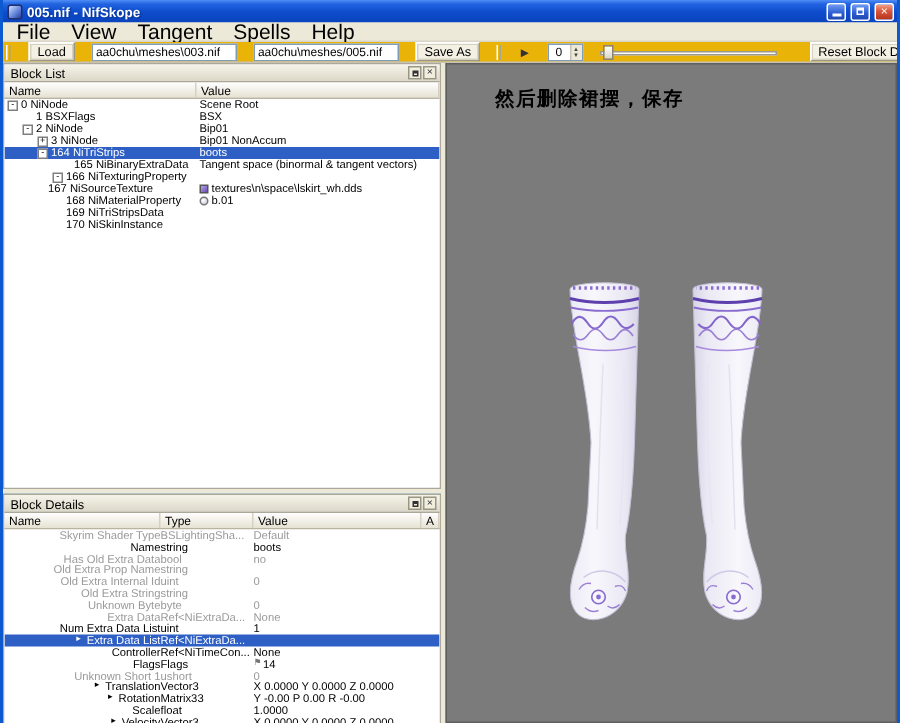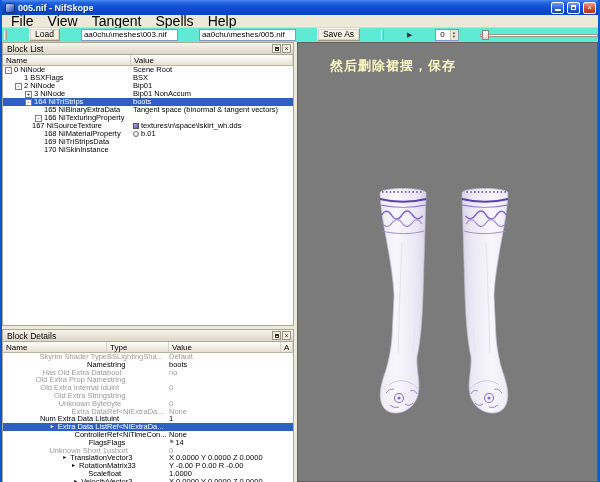--- a/index.html
+++ b/index.html
@@ -15,22 +15,22 @@
   white-space:nowrap;overflow:hidden;}
 .wbtn{width:13px;height:12px;flex:0 0 13px;border-radius:2px;border:1px solid #fff;display:flex;
   align-items:center;justify-content:center;color:#fff;font-size:8px;line-height:1;
   background:linear-gradient(180deg,#6f9bf2,#2a5ad0 60%,#1f47ad);}
 .wbtn.close{background:linear-gradient(180deg,#f2a188,#d8553a 45%,#b5321c);}
 .maxbox{width:5px;height:5px;border:1px solid #fff;border-top-width:2px;}
 .minbar{width:6px;height:2px;background:#fff;margin-top:5px;}
 .menubar{height:13px;flex:0 0 13px;display:flex;align-items:center;padding-left:2px;
   background:#ece9d8;border-bottom:1px solid #d8d4c8;font-size:14px;}
 .mitem{padding:0 7px;}
-.toolbar{height:14px;flex:0 0 14px;display:flex;align-items:center;gap:21px;padding:1px 0 1px 2px;
-  background:#5eead4;border-bottom:1px solid #c6c2b4;overflow:hidden;}
+.toolbar{height:14px;flex:0 0 14px;display:flex;align-items:center;gap:11px;padding:1px 0 1px 2px;
+  background:#eab308;border-bottom:1px solid #c6c2b4;overflow:hidden;}
 .grip{width:3px;height:10px;flex:0 0 3px;border-left:1px solid #fff;border-right:1px solid #a8a494;margin-right:1px;}
 .tbtn{font-size:8.5px;line-height:1;padding:1px 5px 2px;background:#f4f1e4;border:1px solid;
   border-color:#fff #9a9684 #9a9684 #fff;box-shadow:0 0 0 1px #d6d2c2 inset;white-space:nowrap;flex:0 0 auto;}
 .tfield{font-size:8px;height:12px;width:97px;flex:0 0 97px;background:#fff;border:1px solid #7f9db9;
   padding:0 2px;font-family:inherit;}
 .playbtn{font-size:7px;color:#333;padding:0 1px;flex:0 0 auto;}
 .spin{display:flex;align-items:stretch;height:12px;border:1px solid #7f9db9;background:#fff;font-size:8px;flex:0 0 auto;}
 .spin .val{width:14px;display:flex;align-items:center;justify-content:center;}
 .spin .arrows{width:8px;display:flex;flex-direction:column;background:#ece9d8;border-left:1px solid #c6c2b4;
   font-size:4px;line-height:1;align-items:center;justify-content:center;color:#444;}
@@ -79,21 +79,21 @@
 .drow .da{flex:1;}
 .drow.dim .dn span,.drow.dim .dt,.drow.dim .dv{color:#9a9a9a;}
 .drow.sel{background:#2e5fc4;color:#fff;}
 .drow.sel .dn span,.drow.sel .dt,.drow.sel .dv{color:#fff;}
 .darr{width:7px;flex:0 0 7px;font-size:6px;}
 .darrsp{width:7px;flex:0 0 7px;}
 .flagicon{font-size:6px;margin-right:1px;color:#777;}
 .dsplit{height:3px;flex:0 0 3px;background:#ece9d8;}
 .vsplit{width:3px;flex:0 0 3px;background:#ece9d8;}
 .viewport{flex:1;position:relative;background:#7b7b7b;overflow:hidden;border:1px solid #5f5f5f;}
-.annot{position:absolute;left:32px;top:14px;font-size:13px;color:#fef9c3;font-weight:600;
+.annot{position:absolute;left:32px;top:14px;font-size:13px;color:#000000;font-weight:600;
   letter-spacing:1px;font-family:sans-serif;}
 .bootsvg{position:absolute;left:0;top:0;}
 </style>
 </head>
 <body>
 
 <div class="window">
 
   <div class="titlebar">
     <span class="appicon"></span>
@@ -197,21 +197,21 @@
             <div class="trow sel">
               <div class="tcell tn" style="padding-left: 22px;">
                 <span class="exp">-</span>
                 <span>164 NiTriStrips</span>
               </div>
               <div class="tcell tv">
                 <span>boots</span>
               </div>
             </div>
             <div class="trow">
-              <div class="tcell tn" style="padding-left: 32px;">
+              <div class="tcell tn" style="padding-left: 32px; justify-content: center;">
                 <span class="expsp"></span>
                 <span>165 NiBinaryExtraData</span>
               </div>
               <div class="tcell tv">
                 <span>Tangent space (binormal &amp; tangent vectors)</span>
               </div>
             </div>
             <div class="trow">
               <div class="tcell tn" style="padding-left: 32px;">
                 <span class="exp">-</span>

